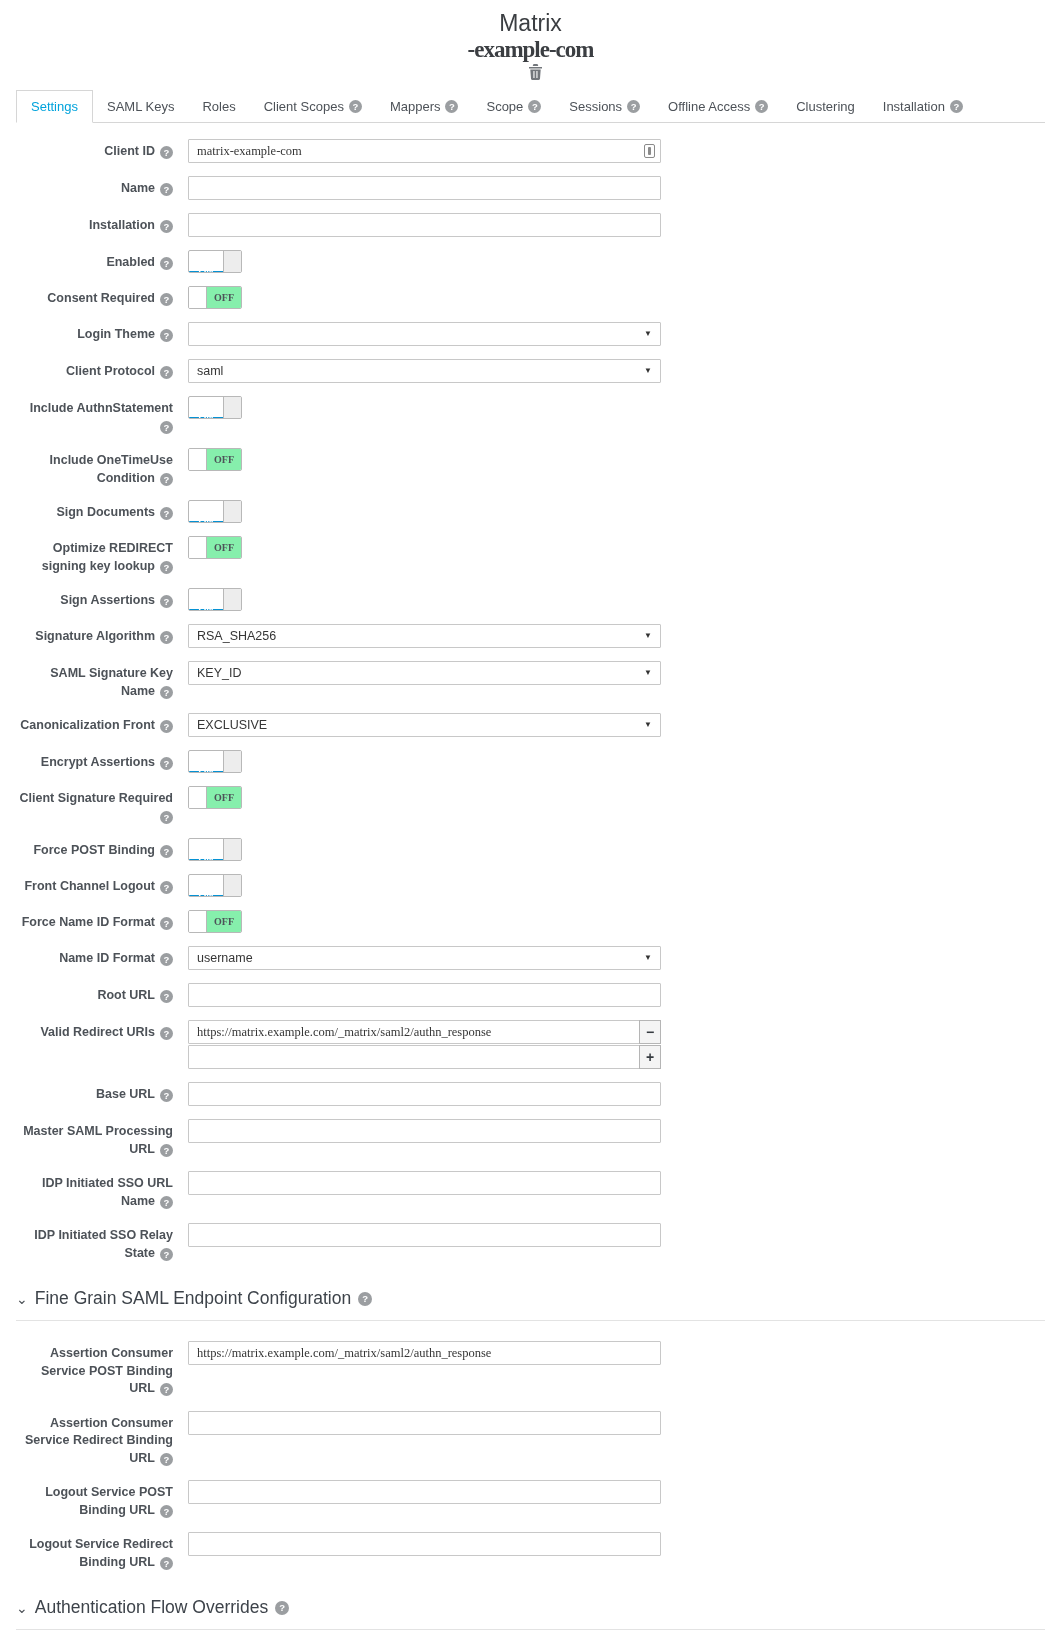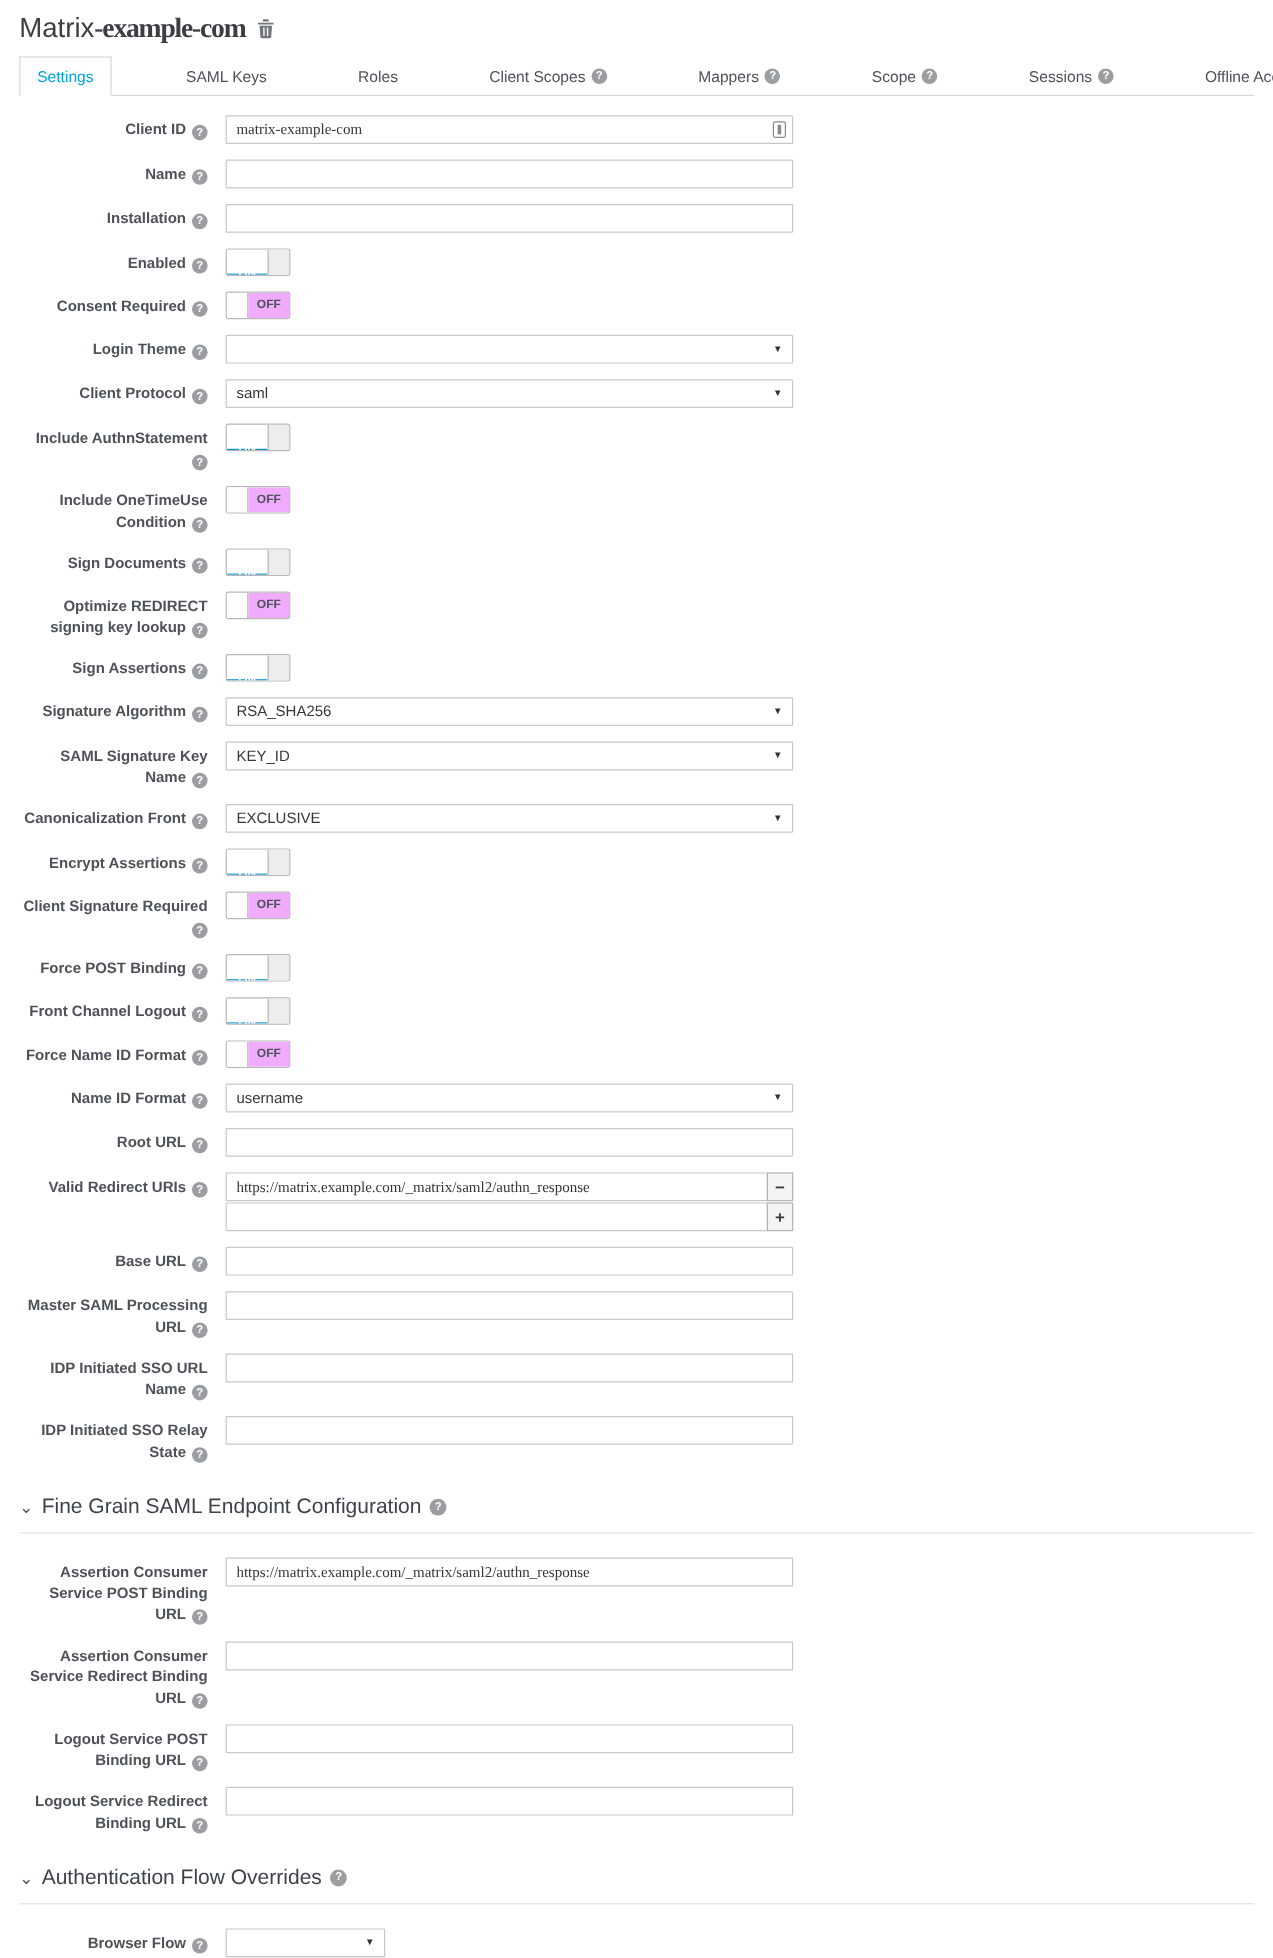--- a/index.html
+++ b/index.html
@@ -6,27 +6,27 @@
     --accent:#0591d3;
     --tab-active:#00a3dc;
     --label:#4d5258;
     --border:#c8c8c8;
   }
   *{margin:0;padding:0;box-sizing:border-box;}
   body{background:#fff;font-family:"Liberation Sans",sans-serif;color:#4d5258;}
   .page{width:1061px;height:1632px;overflow:hidden;background:#fff;padding:8px 16px 0 16px;}
 
   
-  .title{font-size:23px;color:#3b3e42;margin:2px 0 10px 0;display:flex;align-items:center;}
+  .title{font-size:23px;color:#3b3e42;margin:2px 0 10px 0;display:flex;align-items:center;flex-direction:column;}
   .title .light{font-weight:300;}
   .title .mono{font-family:Liberation Serif, serif;font-weight:bold;letter-spacing:-1px;}
   .trash{margin-left:9px;display:inline-flex;cursor:pointer;}
 
   
-  .tabs{display:flex;border-bottom:1px solid #d6d6d6;gap:48px;}
+  .tabs{display:flex;border-bottom:1px solid #d6d6d6;}
   .tab{padding:8px 14px;font-size:13px;color:#4d5258;cursor:pointer;white-space:nowrap;display:flex;align-items:center;}
   .tab.active{color:var(--tab-active);background:#fff;border:1px solid #d6d6d6;border-bottom:1px solid #fff;margin-bottom:-1px;}
   .tab .help{margin-left:5px;}
 
   
   form{display:block;margin-top:16px;}
   .row{display:flex;margin-bottom:13px;}
   .lbl{width:172px;padding:4px 15px 0 0;text-align:right;font-size:12.5px;font-weight:bold;color:var(--label);line-height:1.4;flex-shrink:0;}
   .ctl{width:473px;position:relative;}
   .ctl-narrow{width:133px;position:relative;}
@@ -34,21 +34,21 @@
   .select{height:24px;border:1px solid var(--border);display:flex;align-items:center;justify-content:space-between;padding:0 8px;font-size:12.5px;color:#363636;background:#fff;cursor:pointer;border-radius:1px;}
   .select .arrow{font-size:8px;color:#333;line-height:1;}
   .help{display:inline-block;width:13px;height:13px;border-radius:50%;background:#9b9ea1;color:#fff;font-size:9.5px;line-height:13px;text-align:center;font-weight:bold;margin-left:5px;vertical-align:-1px;}
 
   
   .toggle{width:54px;height:23px;border:1px solid #b8b8b8;border-radius:2px;display:flex;font-size:10px;font-weight:bold;cursor:pointer;overflow:hidden;background:#fff;}
   .toggle .seg{flex:1;display:flex;align-items:center;justify-content:center;}
   .toggle .knob{width:18px;flex-shrink:0;background:#f0f0f0;}
   .toggle.on .seg{background:var(--accent);color:#fff;margin-top:20px;}
   .toggle.on .knob{border-left:1px solid #b8b8b8;background:#ededed;}
-  .toggle.off .seg{background:#f0abfc;color:#4d5258;}
+  .toggle.off .seg{background:#86efac;color:#4d5258;font-family:Liberation Serif, serif;}
   .toggle.off .knob{border-right:1px solid #b8b8b8;background:#fff;}
 
   
   .uri-row{display:flex;}
   .uri-row + .uri-row{margin-top:1px;}
   .uri-row input.txt{flex:1;}
   .uri-btn{width:22px;height:24px;border:1px solid #b5b5b5;background:#f4f4f4;color:#363b40;font-size:14px;font-weight:bold;display:flex;align-items:center;justify-content:center;margin-left:-1px;cursor:pointer;line-height:1;font-family:"Liberation Sans",sans-serif;}
 
   
   .section-head{display:flex;align-items:center;font-size:17.5px;color:#3d434a;margin-top:26px;cursor:pointer;}

